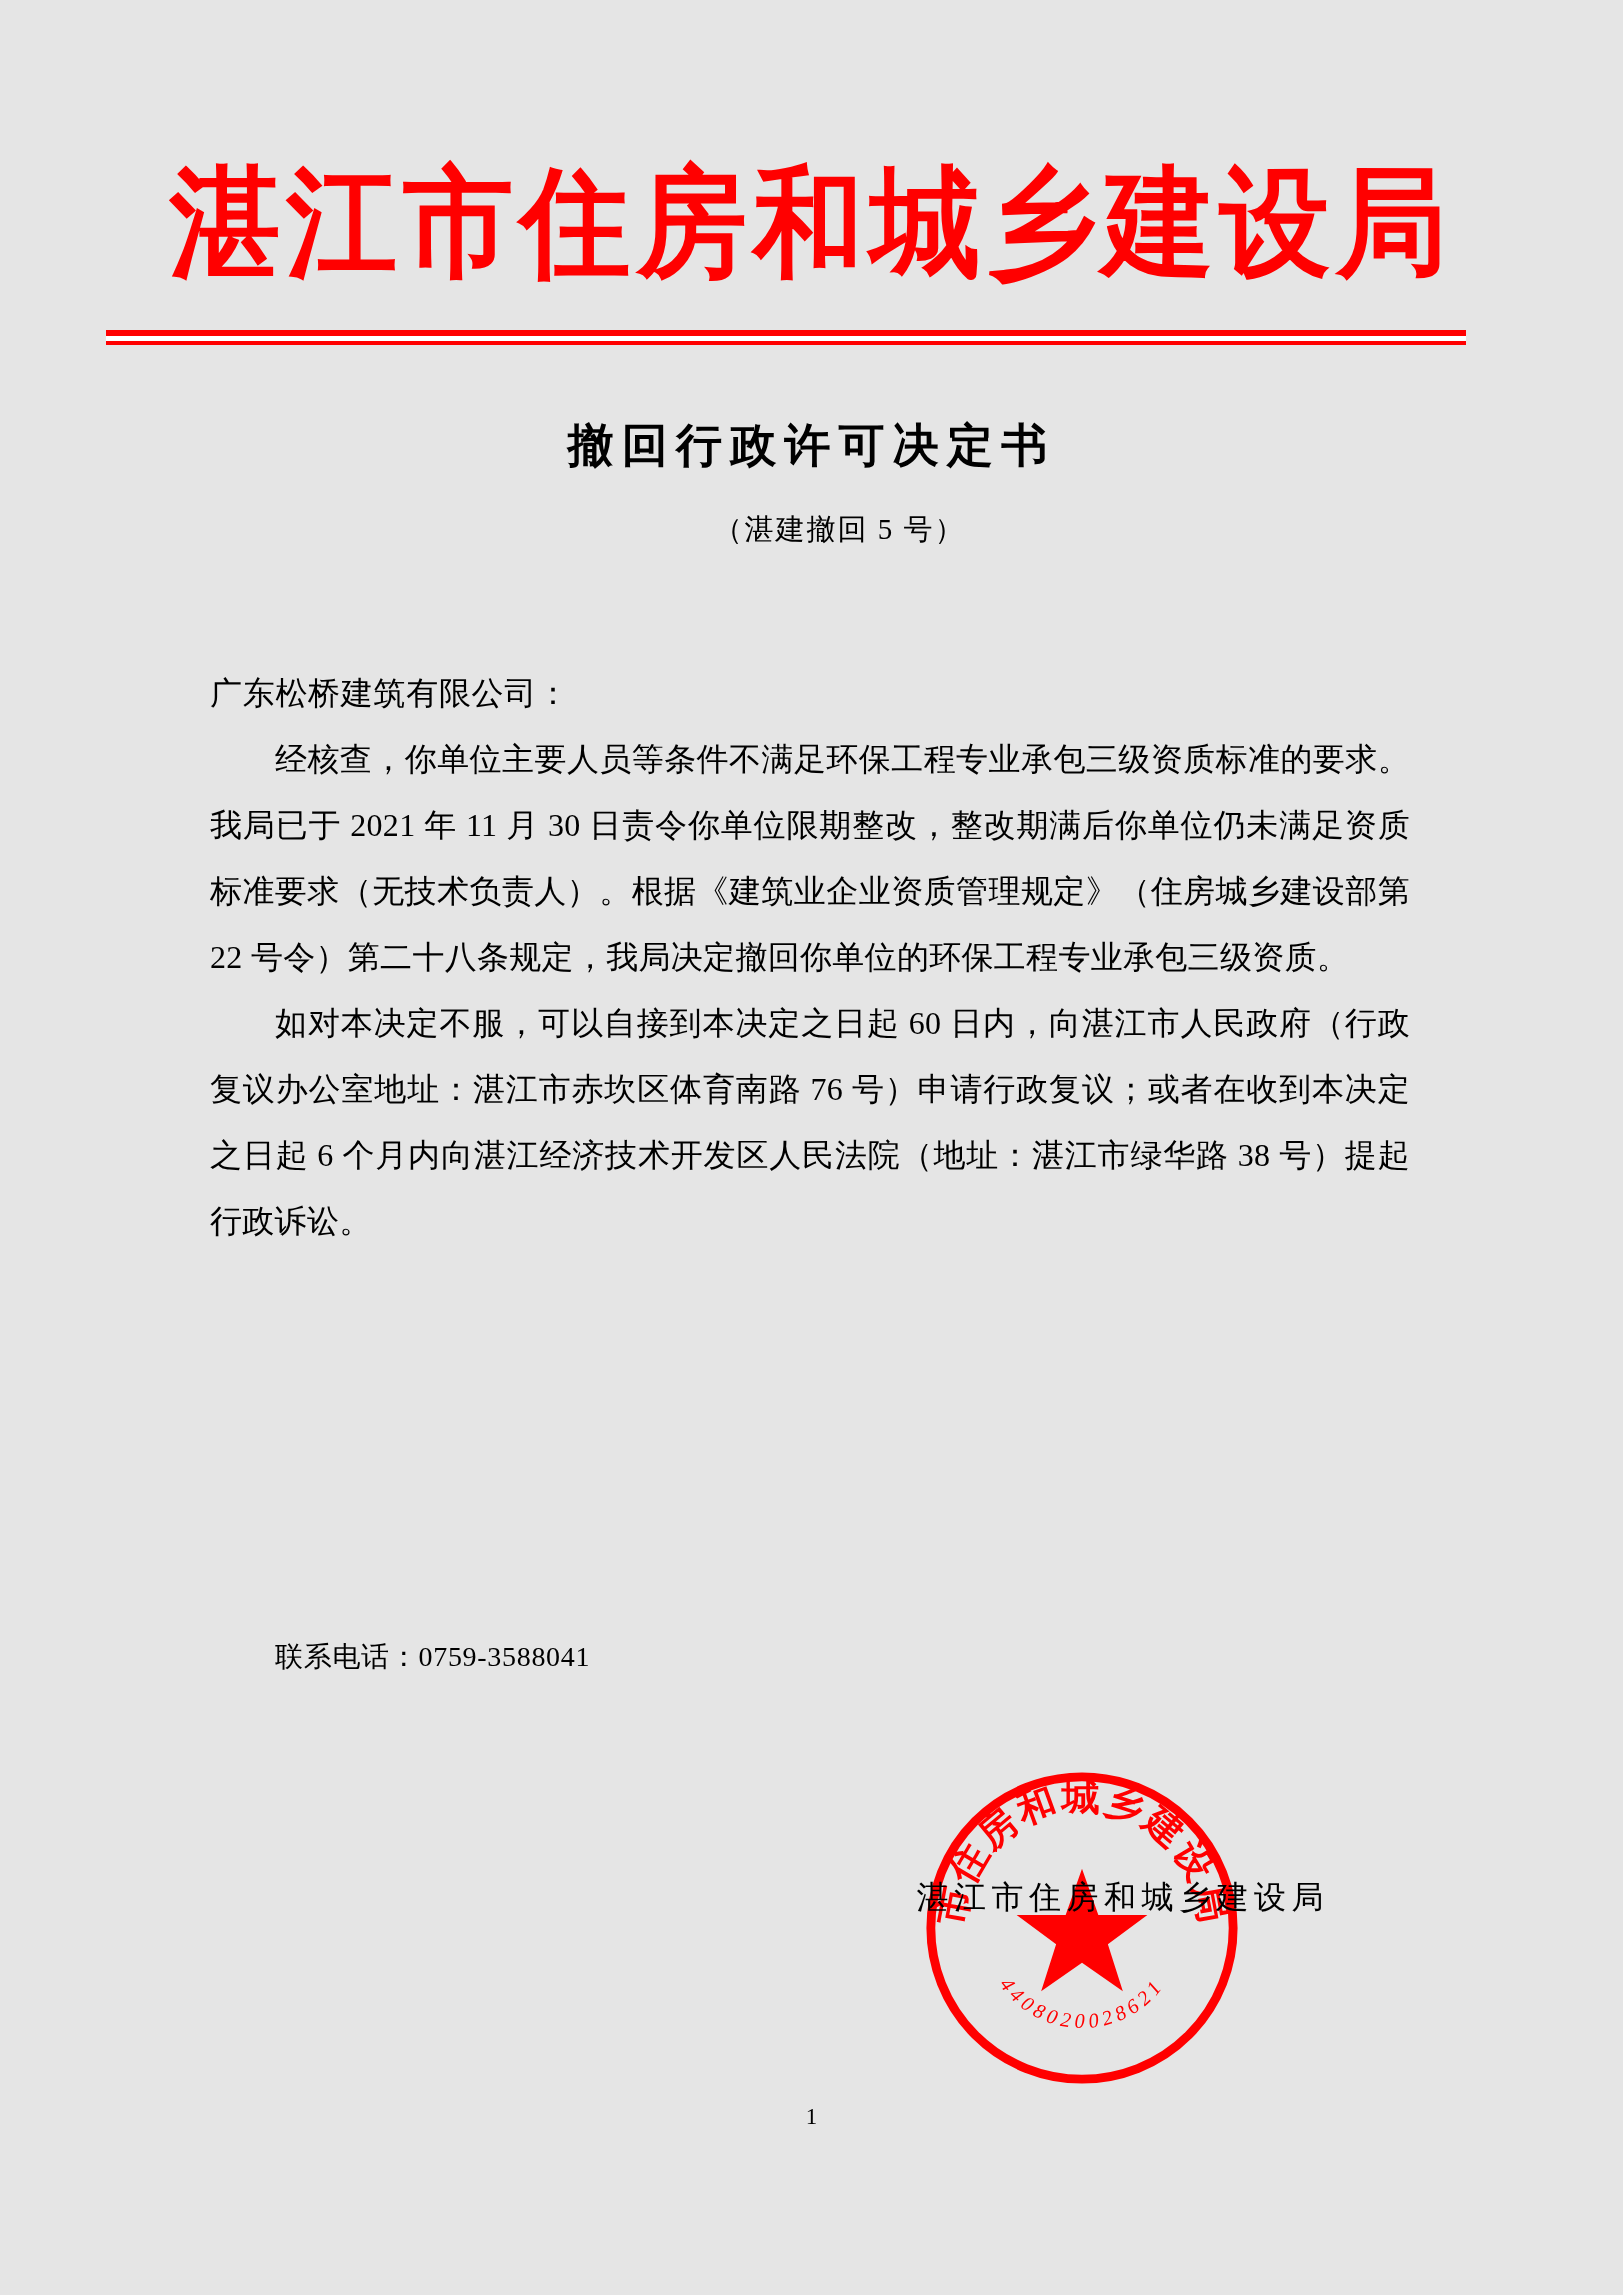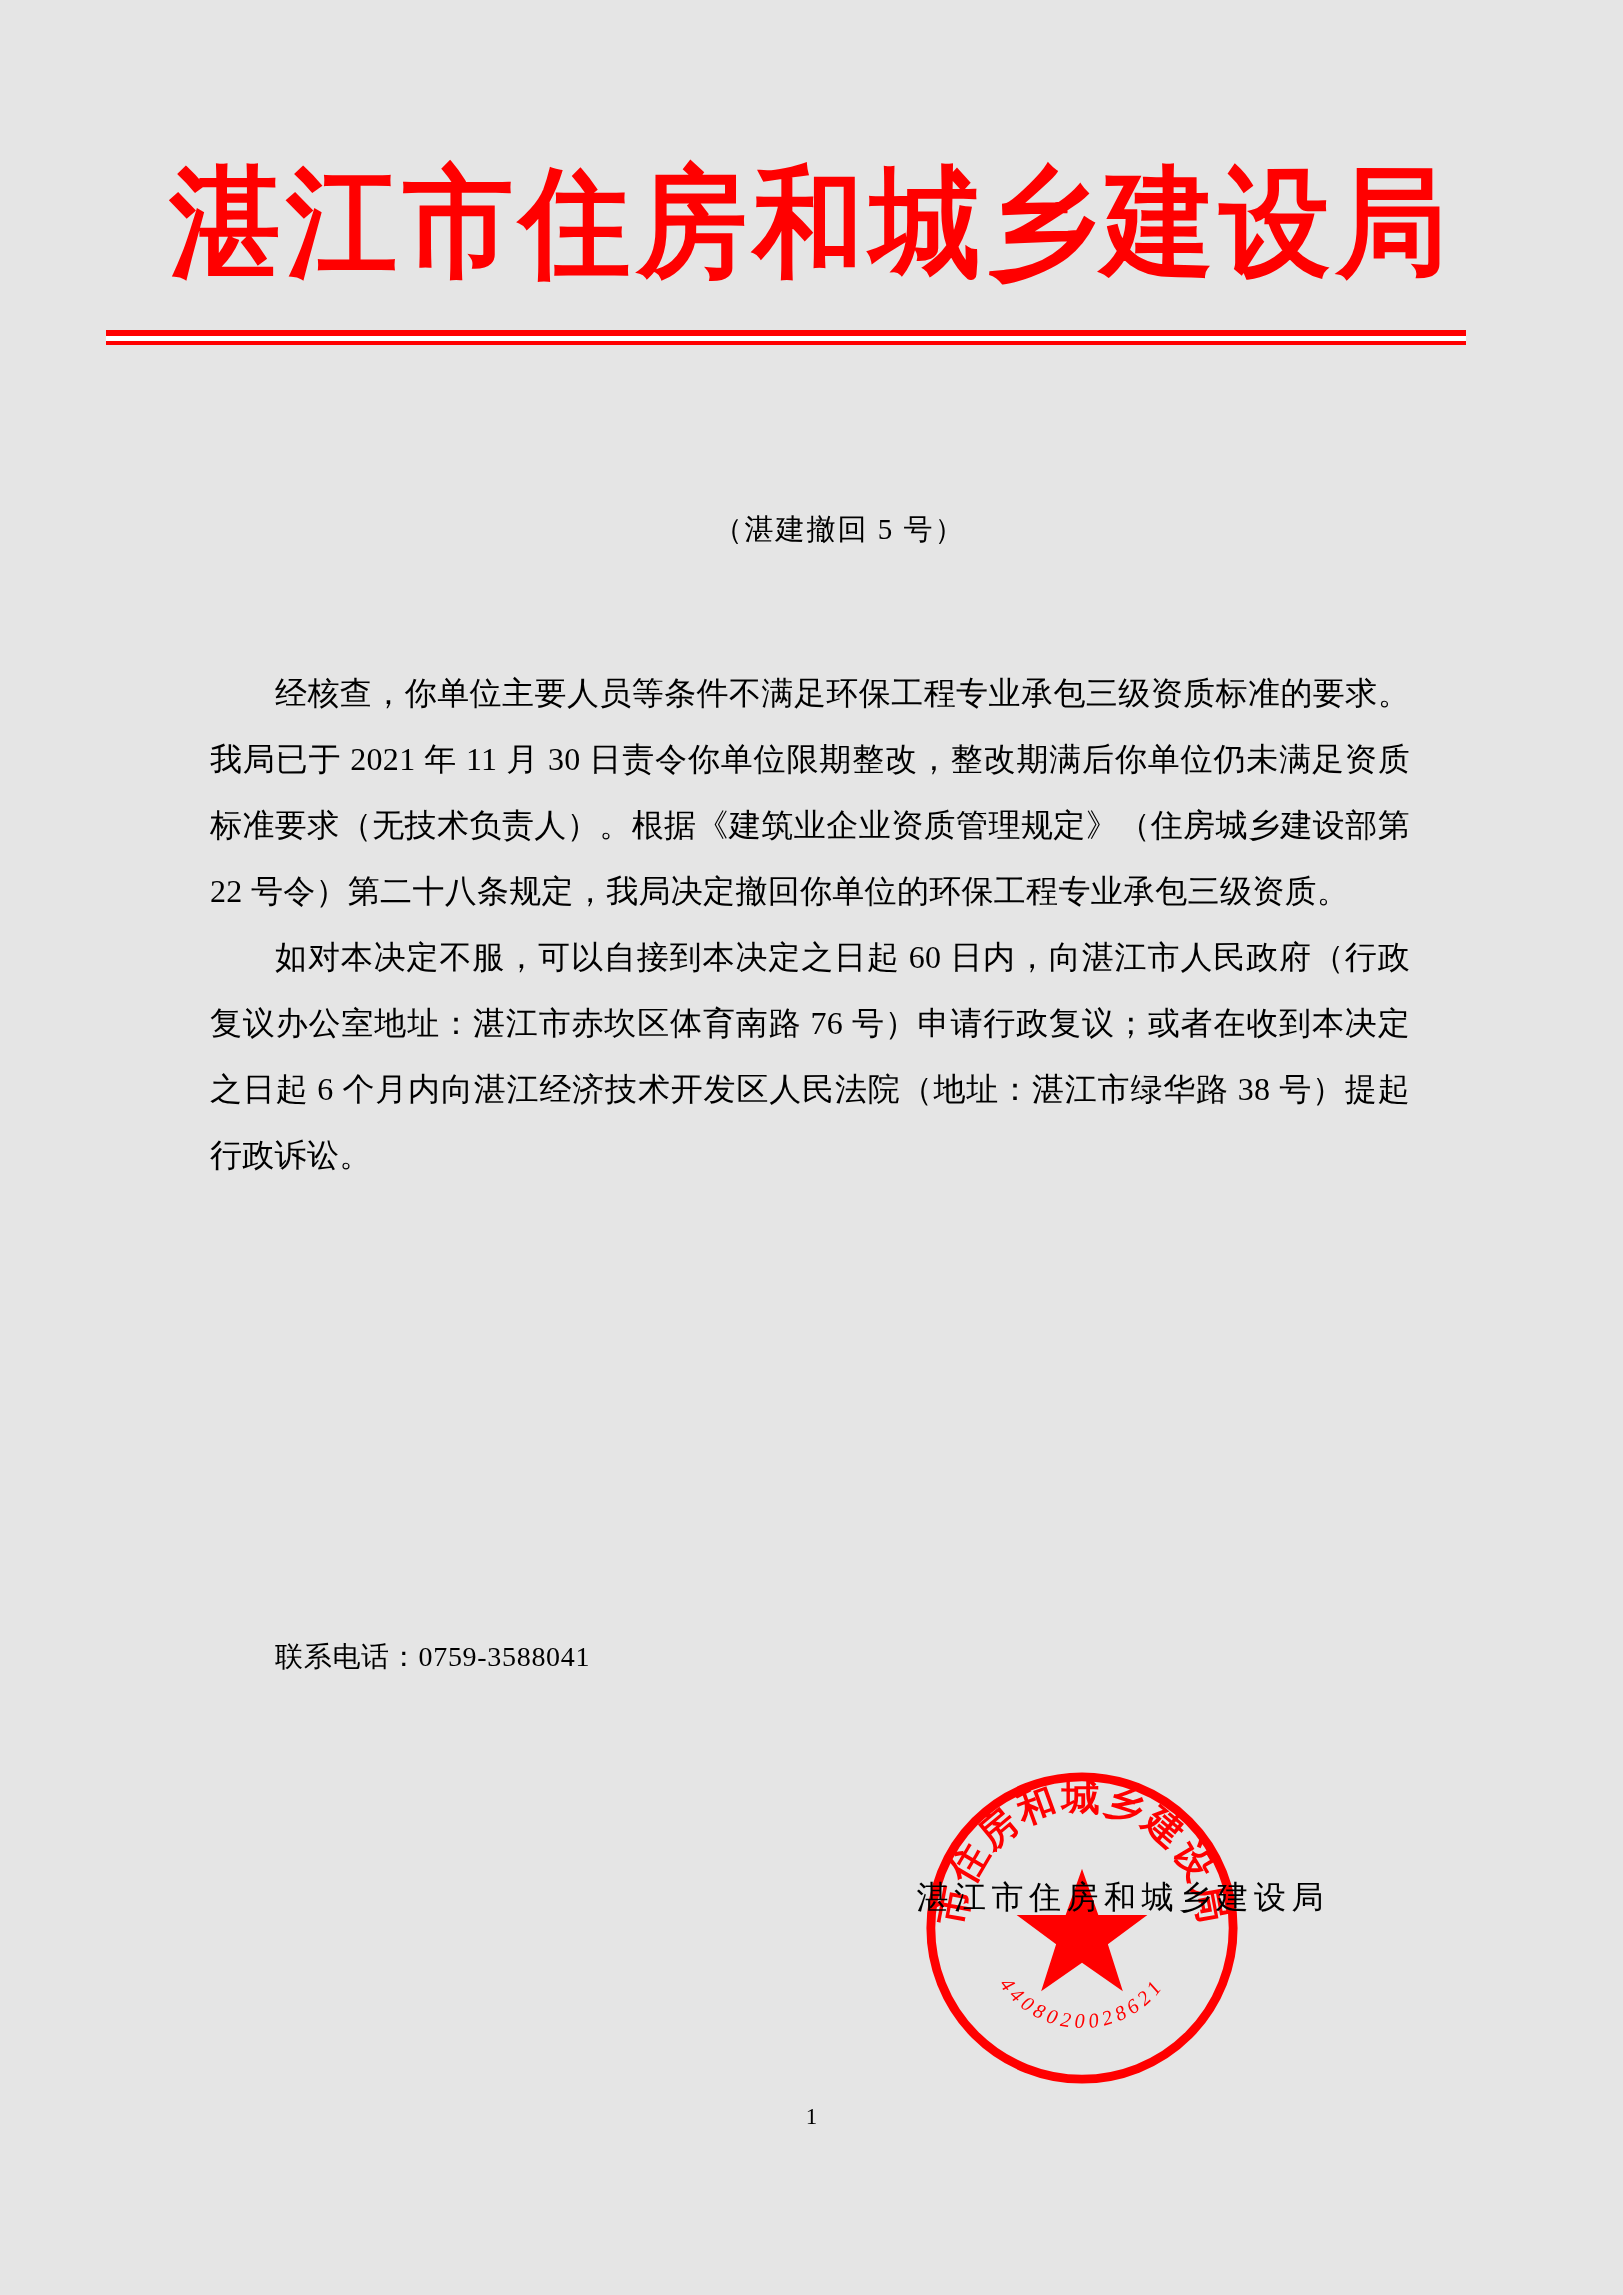--- a/index.html
+++ b/index.html
@@ -184,23 +184,25 @@
   <div class="masthead">
     <div class="masthead-title">湛江市住房和城乡建设局</div>
   </div>
 
   <div class="rules">
     <div class="rule-thick"></div>
     <div class="rule-gap"></div>
     <div class="rule-thin"></div>
   </div>
 
+  <div class="doc-title">撤回行政许可决定书</div>
   <div class="doc-number">（湛建撤回 5 号）</div>
 
   <div class="body-block">
+    <div class="recipient">广东松桥建筑有限公司：</div>
     <p class="para">经核查，你单位主要人员等条件不满足环保工程专业承包三级资质标准的要求。我局已于 2021 年 11 月 30 日责令你单位限期整改，整改期满后你单位仍未满足资质标准要求（无技术负责人）。根据《建筑业企业资质管理规定》（住房城乡建设部第 22 号令）第二十八条规定，我局决定撤回你单位的环保工程专业承包三级资质。</p>
     <p class="para">如对本决定不服，可以自接到本决定之日起 60 日内，向湛江市人民政府（行政复议办公室地址：湛江市赤坎区体育南路 76 号）申请行政复议；或者在收到本决定之日起 6 个月内向湛江经济技术开发区人民法院（地址：湛江市绿华路 38 号）提起行政诉讼。</p>
   </div>
 
   <div class="contact">联系电话：0759-3588041</div>
 
   <div class="seal">
     <svg viewBox="0 0 470 470" xmlns="http://www.w3.org/2000/svg">
       <defs>
         <path id="arcTop" d="M 62,235 A 173,173 0 0 1 408,235"></path>

